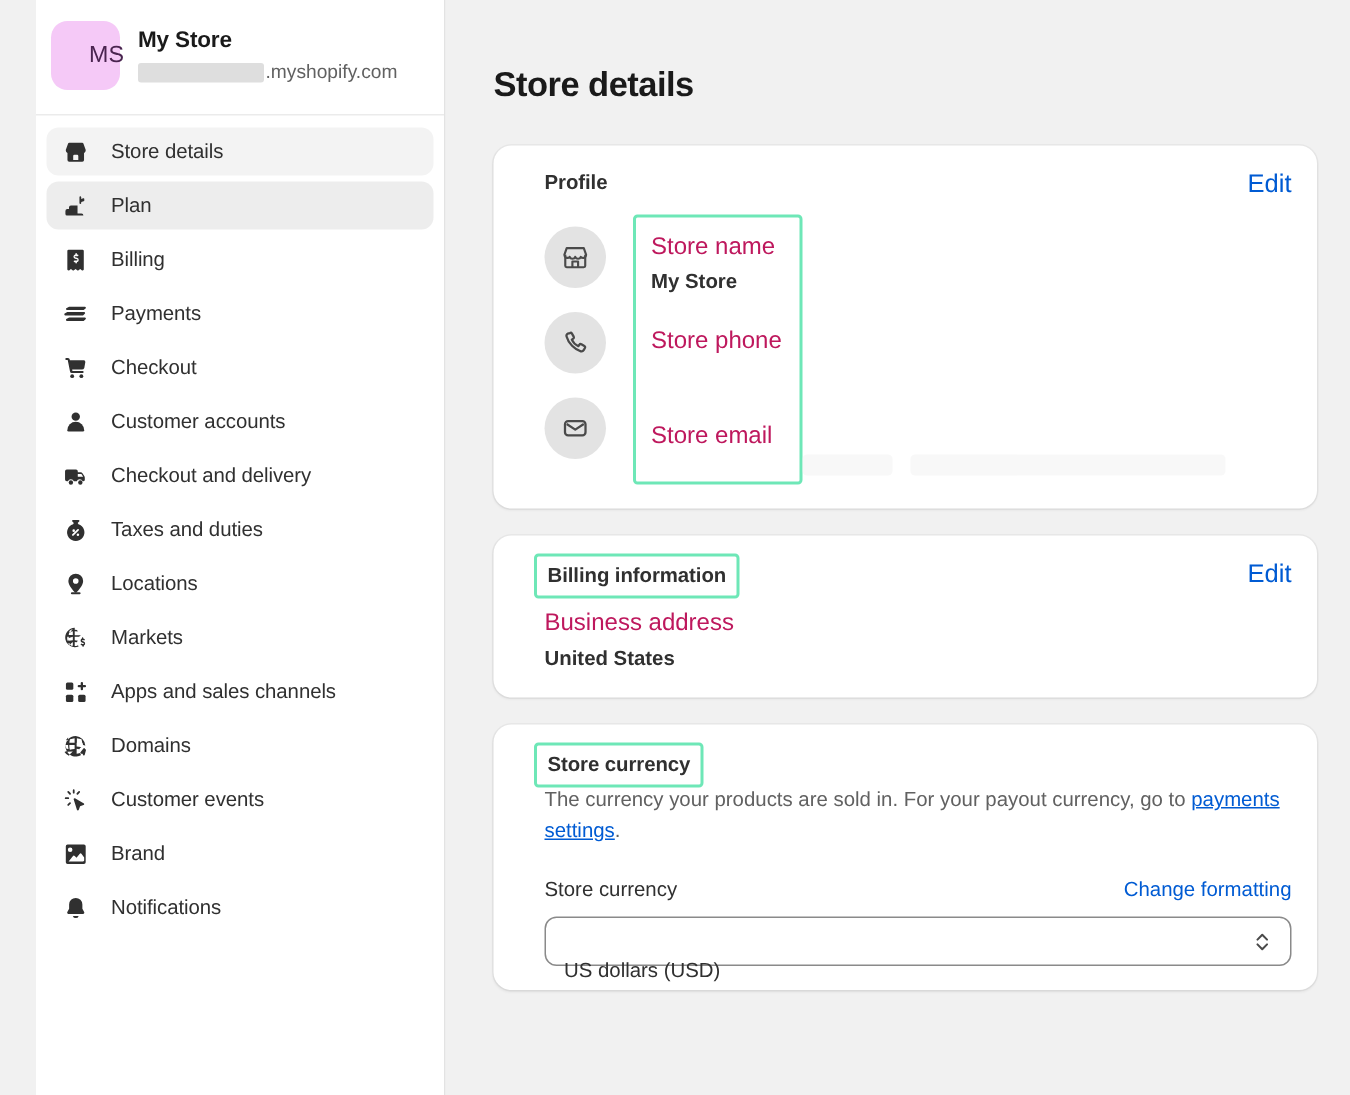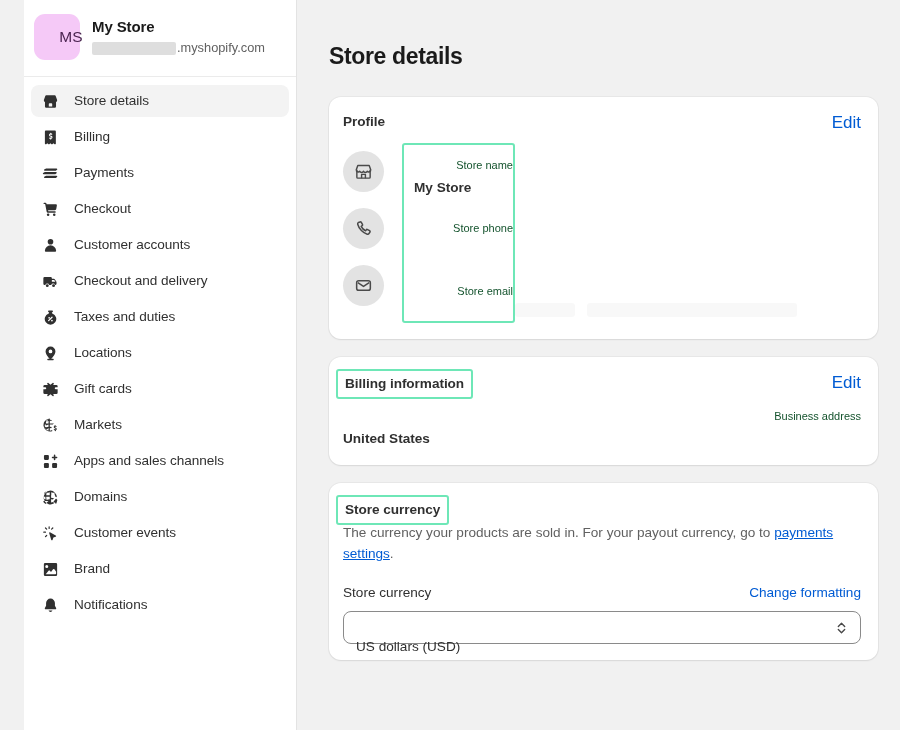--- a/index.html
+++ b/index.html
@@ -143,21 +143,21 @@
     color: #1a1a1a;
     letter-spacing: -0.35px;
     line-height: 28px;
     margin-bottom: 27px;
   }
 
   .card {
     background: #ffffff;
     border-radius: 12px;
     box-shadow: 0 0 0 1px rgba(0,0,0,0.04), 0 1px 2px rgba(0,0,0,0.07);
-    padding: 15px 17px 16px 14px;
+    padding: 15px 17px 16px 34px;
     margin-bottom: 18px;
   }
 
   .card-head {
     display: flex;
     align-items: flex-start;
     justify-content: space-between;
   }
 
   .card-title {
@@ -215,25 +215,24 @@
     width: 113px;
     padding: 10px 0 10px 10px;
     display: flex;
     flex-direction: column;
   }
 
   .field-group { height: 63px; }
   .field-group:last-child { height: 30px; }
 
   .field-label {
-    font-size: 11px;
-    color: #14532d;
+    font-size: 16px;
+    color: #be185d;
     line-height: 20px;
     white-space: nowrap;
-    text-align: right;
   }
 
   .field-value {
     font-size: 13.6px;
     font-weight: 700;
     color: #303030;
     line-height: 20px;
     margin-top: 3px;
     white-space: nowrap;
   }
@@ -345,20 +344,29 @@
 
     <nav class="nav">
         <div class="nav-item active">
           <span class="nav-icon">
             <svg width="17" height="17" viewBox="0 0 20 20" fill="currentColor">
               <path d="M2.3 7.8 4 3.2A1 1 0 0 1 5 2.6h10a1 1 0 0 1 1 .6l1.7 4.6a.8.8 0 0 1 .1.3v.6a2 2 0 0 1-1.3 1.8V16a1.4 1.4 0 0 1-1.4 1.4H4.9A1.4 1.4 0 0 1 3.5 16v-5.5A2 2 0 0 1 2.2 8.7v-.6a.8.8 0 0 1 .1-.3ZM8 16h4v-3.1a.9.9 0 0 0-.9-.9H8.9a.9.9 0 0 0-.9.9Z"></path>
             </svg>
           </span>
           <span class="label">Store details</span>
         </div>
+        <div class="nav-item hover">
+          <span class="nav-icon">
+            <svg width="17" height="17" viewBox="0 0 20 20" fill="currentColor">
+              <path d="M13.6 2.2a.7.7 0 0 1 .7.7v1.4l1.5-.5a.7.7 0 0 1 .9.7v.9a.7.7 0 0 1-.5.7l-1.9.6v.8a.7.7 0 0 1-1.4 0V2.9a.7.7 0 0 1 .7-.7Z"></path>
+              <path d="M11.4 9.4v6.3h3.1a1.5 1.5 0 0 1 1.5 1.5H3.1a1.2 1.2 0 0 1-1.2-1.2v-2.3a1.5 1.5 0 0 1 1.5-1.5h1.3v-1.3A1.5 1.5 0 0 1 6.2 9.4Z"></path>
+            </svg>
+          </span>
+          <span class="label">Plan</span>
+        </div>
         <div class="nav-item">
           <span class="nav-icon">
             <svg width="17" height="17" viewBox="0 0 20 20" fill="currentColor">
               <path d="M4.4 1.8a1 1 0 0 0-1 1v14.2a1 1 0 0 0 1.6.8l1.2-.9 1.3.9a1 1 0 0 0 1.1 0l1.3-.9 1.2.9a1 1 0 0 0 1.1 0l1.3-.9 1.2.9a1 1 0 0 0 1.6-.8V2.8a1 1 0 0 0-1-1Zm5.9 2.6a.6.6 0 0 1 .6.6v.4h.5a.7.7 0 0 1 0 1.4H9.6a.4.4 0 0 0-.1.8l1.5.4a1.8 1.8 0 0 1-.1 3.5v.4a.6.6 0 0 1-1.2 0v-.4h-.6a.7.7 0 0 1 0-1.4h1.8a.4.4 0 0 0 .1-.8l-1.5-.4a1.8 1.8 0 0 1 .2-3.5v-.4a.6.6 0 0 1 .6-.6Z"></path>
             </svg>
           </span>
           <span class="label">Billing</span>
         </div>
         <div class="nav-item">
           <span class="nav-icon">
@@ -408,28 +416,20 @@
           <span class="label">Taxes and duties</span>
         </div>
         <div class="nav-item">
           <span class="nav-icon">
             <svg width="17" height="17" viewBox="0 0 20 20" fill="currentColor">
               <path d="M10 1.7a5.8 5.8 0 0 0-5.8 5.8c0 3.4 4 7.8 5.2 9a.8.8 0 0 0 1.1 0c1.3-1.2 5.3-5.6 5.3-9A5.8 5.8 0 0 0 10 1.7Zm0 3.6a2.2 2.2 0 1 1 0 4.4 2.2 2.2 0 0 1 0-4.4Z"></path>
               <rect x="6.2" y="16.2" width="7.6" height="1.6" rx=".8"></rect>
             </svg>
           </span>
           <span class="label">Locations</span>
-        </div>
-        <div class="nav-item">
-          <span class="nav-icon">
-            <svg width="17" height="17" viewBox="0 0 20 20" fill="currentColor">
-              <path d="M1.6 6.3a1.6 1.6 0 0 1 1.6-1.6h4l-.7-.7a1 1 0 1 1 1.4-1.4L10 4.3l2.1-1.7a1 1 0 1 1 1.4 1.4l-.7.7h4a1.6 1.6 0 0 1 1.6 1.6v1.1h-2.2a1.2 1.2 0 0 0 0 2.4h2.2v3.9a1.6 1.6 0 0 1-1.6 1.6h-4l.7.7a1 1 0 1 1-1.4 1.4L10 15.7l-2.1 1.7a1 1 0 1 1-1.4-1.4l.7-.7h-4a1.6 1.6 0 0 1-1.6-1.6V9.8h2.2a1.2 1.2 0 0 0 0-2.4H1.6Z"></path>
-            </svg>
-          </span>
-          <span class="label">Gift cards</span>
         </div>
         <div class="nav-item">
           <span class="nav-icon">
             <svg width="17" height="17" viewBox="0 0 20 20" fill="currentColor">
               <path d="M9.2 1.8a7.6 7.6 0 1 0 3.1 14.6 3.3 3.3 0 0 1-.5-1 5.3 5.3 0 0 1-2.6.7V13a9 9 0 0 1 1.6.2 3.4 3.4 0 0 1 .9-1.3 10.6 10.6 0 0 0-2.5-.4V8.9h3.4a3.3 3.3 0 0 1 1.5-1.3H9.2V4.5a9.2 9.2 0 0 1 2.4.3 6 6 0 0 0-.6-1.3 11 11 0 0 0-1.8-.2Zm-1.5.9a9.9 9.9 0 0 0-1.8 2.5 9.6 9.6 0 0 1-1.3-.5 6.2 6.2 0 0 1 3.1-2Zm0 1.9v2.9H4.5a10.1 10.1 0 0 1 .4-2.3 11 11 0 0 0 2.8-.6Zm0 4.3v2.6a11.1 11.1 0 0 0-2.9.5 10 10 0 0 1-.3-2.1Zm0 4v3a11 11 0 0 0-2.6-.5 9.6 9.6 0 0 1 2.6-2.5Zm-3.9.6a10.3 10.3 0 0 0 1.5.6 9.5 9.5 0 0 0 1.5 2 6.2 6.2 0 0 1-3-2.6ZM3.4 8.9h1.1a11 11 0 0 0 .3 2.6 9.8 9.8 0 0 0-1.2.5 6 6 0 0 1-.2-3.1Z"></path>
               <path d="M15.3 9.3a.6.6 0 0 1 .6.6v.3a2 2 0 0 1 .9.3.6.6 0 0 1-.6 1.1 1.2 1.2 0 0 0-1-.1.4.4 0 0 0 0 .7l1.1.4a1.7 1.7 0 0 1 .1 3.1v.3a.6.6 0 0 1-1.3 0v-.3a2.2 2.2 0 0 1-1-.4.6.6 0 1 1 .7-1 1.3 1.3 0 0 0 1.1.2.4.4 0 0 0 0-.8l-1.1-.4a1.7 1.7 0 0 1 0-3.1v-.3a.6.6 0 0 1 .5-.6Z"></path>
             </svg>
           </span>
           <span class="label">Markets</span>
         </div>

